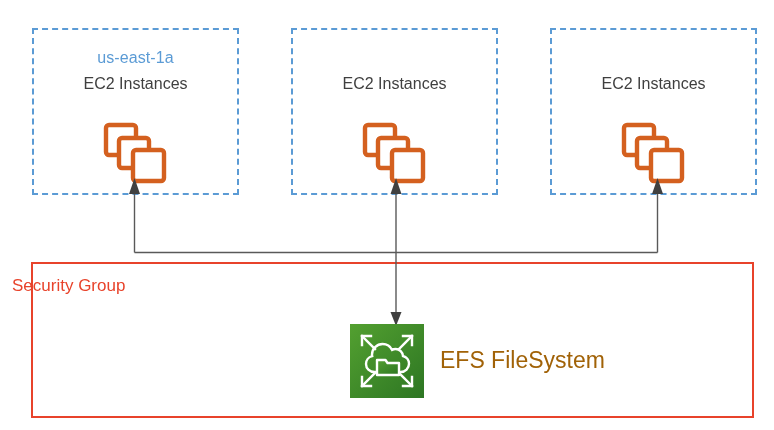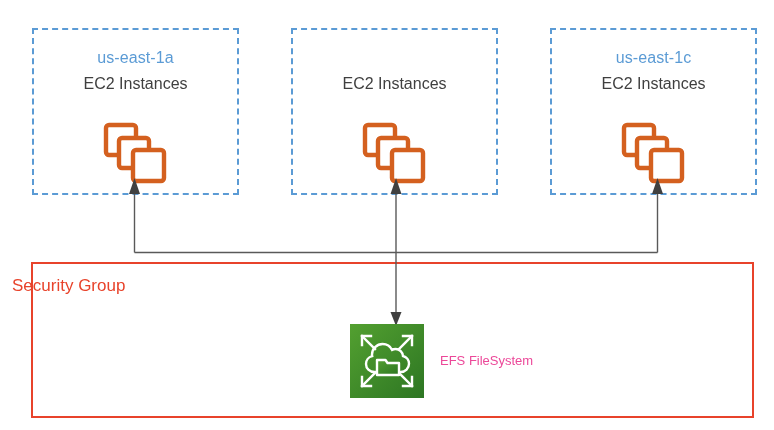--- a/index.html
+++ b/index.html
@@ -93,22 +93,22 @@
     left: 338px;
     top: 324px;
     width: 74px;
     height: 74px;
   }
   #efs-icon svg { display: block; }
   #efs-label {
     position: absolute;
     left: 428px;
     top: 349px;
-    color: #ec4899;
-    font-size: 13px;
+    color: #a16207;
+    font-size: 23px;
     line-height: 23px;
     white-space: nowrap;
   }
 
   
   #connectors {
     position: absolute;
     left: 0;
     top: 0;
     width: 774px;
@@ -138,21 +138,20 @@
     <div class="ec2-icon">
       <svg width="66" height="62" viewBox="0 0 66 62" xmlns="http://www.w3.org/2000/svg">
         <rect x="3" y="3" width="30" height="30" rx="3" ry="3" fill="#ffffff" stroke="#D4601F" stroke-width="4.4"></rect>
         <rect x="16" y="16" width="30" height="30" rx="3" ry="3" fill="#ffffff" stroke="#D4601F" stroke-width="4.4"></rect>
         <rect x="30" y="28" width="31" height="31" rx="3" ry="3" fill="#ffffff" stroke="#D4601F" stroke-width="4.4"></rect>
       </svg>
     </div>
   </div>
 
   <div class="az-box" id="az-2">
-    <div class="az-label">us-east-1c</div>
     <div class="az-sublabel">EC2 Instances</div>
     <div class="ec2-icon">
       <svg width="66" height="62" viewBox="0 0 66 62" xmlns="http://www.w3.org/2000/svg">
         <rect x="3" y="3" width="30" height="30" rx="3" ry="3" fill="#ffffff" stroke="#D4601F" stroke-width="4.4"></rect>
         <rect x="16" y="16" width="30" height="30" rx="3" ry="3" fill="#ffffff" stroke="#D4601F" stroke-width="4.4"></rect>
         <rect x="30" y="28" width="31" height="31" rx="3" ry="3" fill="#ffffff" stroke="#D4601F" stroke-width="4.4"></rect>
       </svg>
     </div>
   </div>
 

